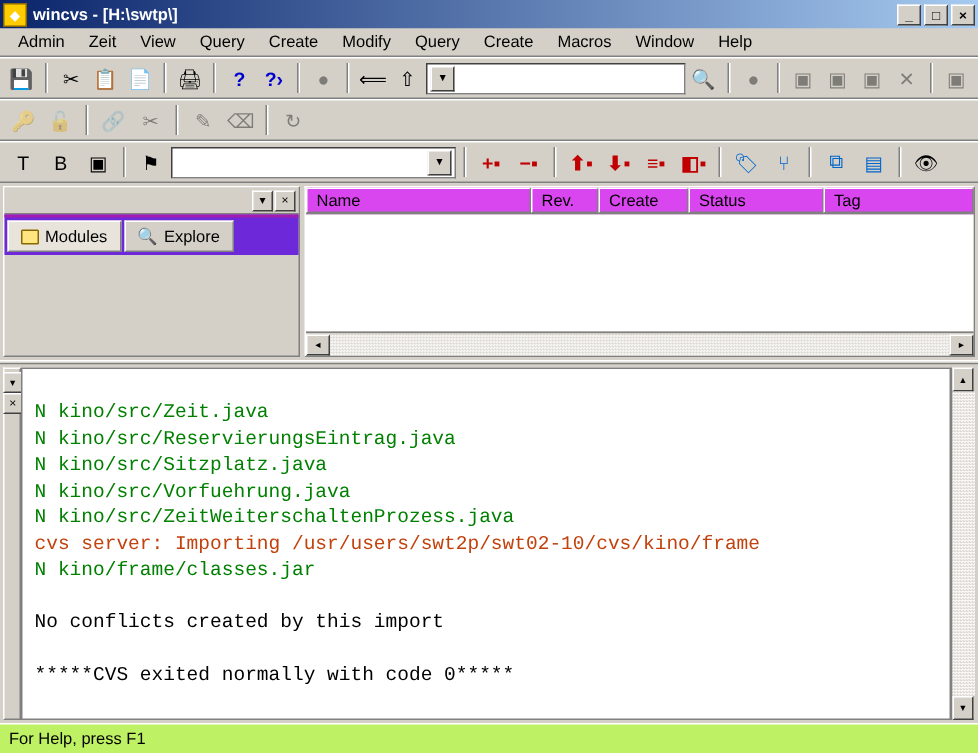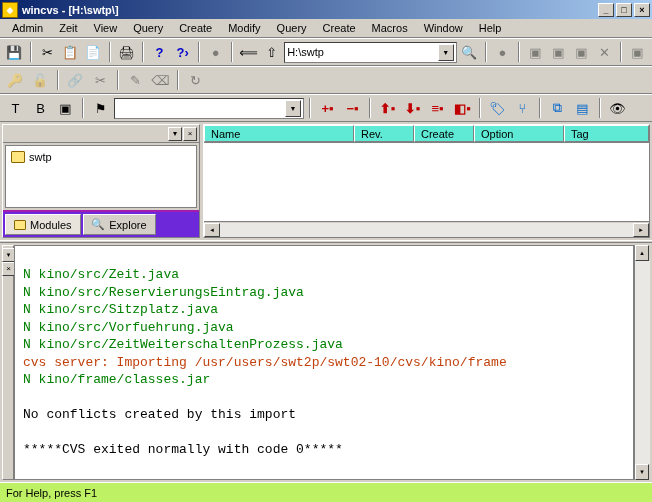--- a/index.html
+++ b/index.html
@@ -22,21 +22,21 @@
 .leftpane { width: 198px; display: flex; flex-direction: column; border: 1px solid #808080; border-top-color: #fff; border-left-color: #fff; }
 .leftpane-head { height: 18px; background: #d4d0c8; border-bottom: 1px solid #808080; display: flex; justify-content: flex-end; align-items: center; padding: 0 2px; }
 .headbtn { width: 14px; height: 14px; background: #d4d0c8; border: 1px solid #fff; border-right-color: #404040; border-bottom-color: #404040; font-size: 8px; display: flex; align-items: center; justify-content: center; cursor: pointer; margin-left: 1px; }
 .tree { flex: 1; background: #fff; border: 1px solid #808080; margin: 2px; padding: 4px; overflow: auto; }
 .tree-item { display: flex; align-items: center; gap: 4px; padding: 1px; cursor: pointer; }
 .folder-icon { width: 14px; height: 12px; background: #ffe680; border: 1px solid #886600; border-radius: 1px; }
 .tabs { display: flex; background: #6d28d9; border-top: 2px solid #a21caf; padding: 2px; gap: 2px; }
 .tab { padding: 3px 8px; background: #d4d0c8; border: 1px solid #808080; border-top-color: #fff; border-left-color: #fff; cursor: pointer; display: flex; align-items: center; gap: 4px; font-size: 11px; }
 .tab.active { background: #e8e4dc; }
 .rightpane { flex: 1; display: flex; flex-direction: column; border: 1px solid #808080; border-top-color: #fff; border-left-color: #fff; margin-left: 3px; }
-.listhead { height: 18px; background: #5eead4; display: flex; border-bottom: 1px solid #808080; }
+.listhead { height: 18px; background: #d946ef; display: flex; border-bottom: 1px solid #808080; }
 .listhead .col { border: 1px solid #fff; border-right-color: #808080; border-bottom-color: #808080; padding: 2px 6px; font-size: 11px; cursor: pointer; }
 .listbody { flex: 1; background: #fff; overflow: auto; }
 .hscroll { height: 16px; background: #d4d0c8; border-top: 1px solid #808080; display: flex; align-items: center; }
 .hscroll .sbtn { width: 16px; height: 14px; background: #d4d0c8; border: 1px solid #fff; border-right-color: #404040; border-bottom-color: #404040; font-size: 7px; display: flex; align-items: center; justify-content: center; cursor: pointer; }
 .hscroll .track { flex: 1; background: repeating-conic-gradient(#d4d0c8 0% 25%, #fff 0% 50%) 50% / 2px 2px; height: 14px; }
 .splitter { height: 3px; background: #d4d0c8; border-top: 1px solid #fff; border-bottom: 1px solid #808080; cursor: ns-resize; }
 .lower { flex: 1; display: flex; border: 2px solid #d4d0c8; }
 .lower-head { width: 12px; background: #d4d0c8; border: 1px solid #808080; border-top-color: #fff; border-left-color: #fff; display: flex; flex-direction: column; align-items: center; padding-top: 2px; }
 .console { flex: 1; background: #fff; border: 1px solid #808080; font-family: "Courier New", monospace; font-size: 13px; padding: 20px 8px; overflow: auto; white-space: pre; line-height: 1.35; }
 .console .green { color: #008000; }
@@ -83,21 +83,20 @@
   <div class="tbtn">🖨</div>
   <div class="sep"></div>
   <div class="tbtn" style="font-weight:bold;color:#0000cc">?</div>
   <div class="tbtn" style="font-weight:bold;color:#0000cc">?›</div>
   <div class="sep"></div>
   <div class="tbtn disabled">●</div>
   <div class="sep"></div>
   <div class="tbtn">⟸</div>
   <div class="tbtn">⇧</div>
   <div class="combo" style="width:190px">
-    <input value="H:\swtp" style="">
     <div class="dropbtn">▼</div>
   </div>
   <div class="tbtn">🔍</div>
   <div class="sep"></div>
   <div class="tbtn disabled">●</div>
   <div class="sep"></div>
   <div class="tbtn disabled">▣</div>
   <div class="tbtn disabled">▣</div>
   <div class="tbtn disabled">▣</div>
   <div class="tbtn disabled">✕</div>
@@ -147,45 +146,39 @@
 </div>
 
 <div class="workspace">
 
   <div class="upper">
 
     <div class="leftpane">
       <div class="leftpane-head">
         <div class="headbtn">▾</div>
         <div class="headbtn">×</div>
-      </div>
-      <div class="tree">
-        <div class="tree-item">
-          <span class="folder-icon"></span>
-          <span>swtp</span>
-        </div>
       </div>
       <div class="tabs">
         <div class="tab active">
           <span class="folder-icon" style="width:12px;height:10px"></span>
           <span>Modules</span>
         </div>
         <div class="tab">
           <span>🔍</span>
           <span>Explore</span>
         </div>
       </div>
     </div>
 
     <div class="rightpane">
       <div class="listhead">
         <div class="col" style="width:150px">Name</div>
-        <div class="col" style="width:60px">Rev.</div>
+        <div class="col" style="width:45px">Rev.</div>
         <div class="col" style="width:60px">Create</div>
-        <div class="col" style="width:90px">Option</div>
+        <div class="col" style="width:90px">Status</div>
         <div class="col" style="flex:1">Tag</div>
       </div>
       <div class="listbody"></div>
       <div class="hscroll">
         <div class="sbtn">◂</div>
         <div class="track"></div>
         <div class="sbtn">▸</div>
       </div>
     </div>
   </div>

